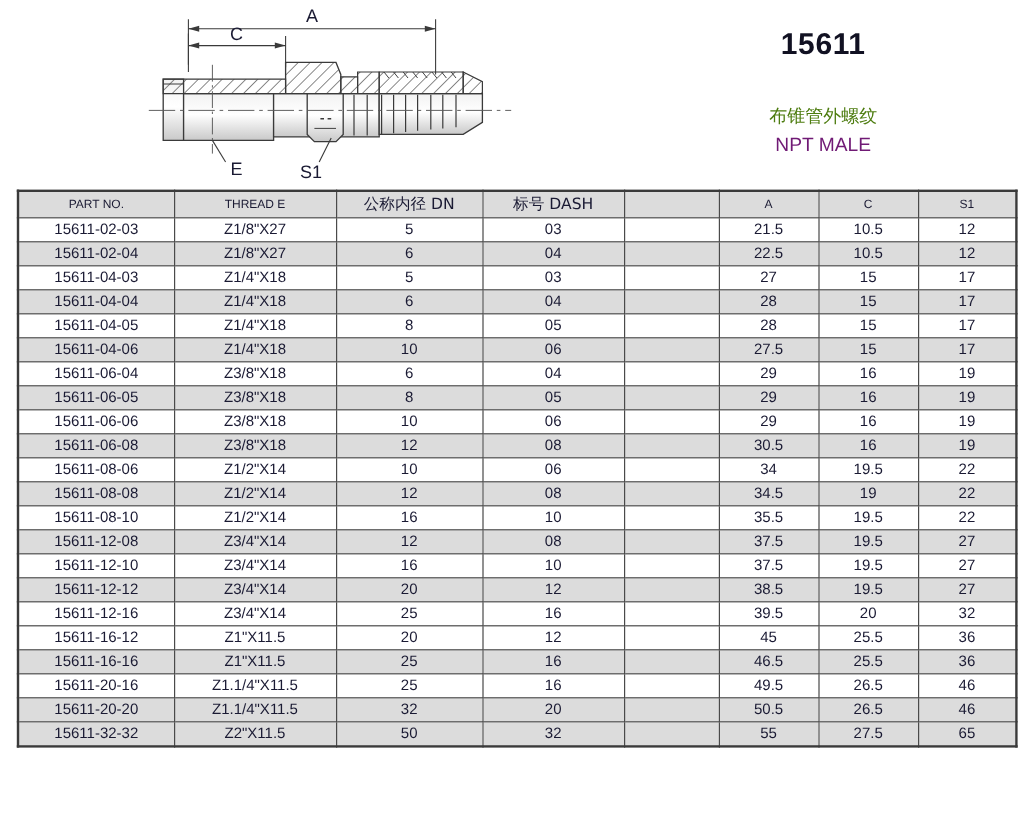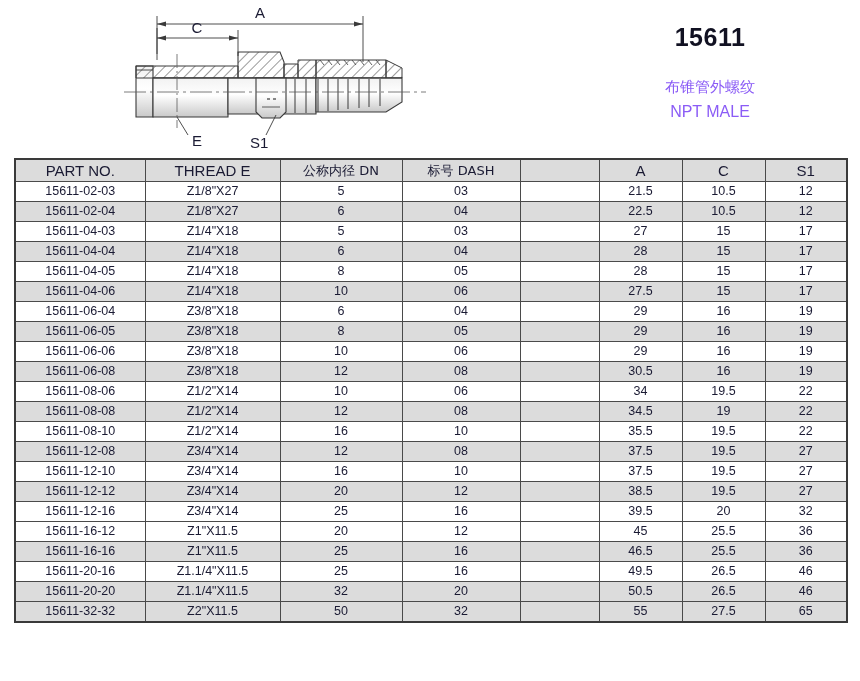--- a/index.html
+++ b/index.html
@@ -27,43 +27,43 @@
     position: absolute;
     left: 110px;
     top: 2px;
     width: 340px;
     height: 148px;
   }
   #drawing-block svg { display: block; }
 
   #title-block {
     position: absolute;
-    left: 560px;
+    left: 536px;
     top: 24px;
     width: 300px;
     text-align: center;
   }
   #part-number {
     font-size: 25px;
     font-weight: bold;
     letter-spacing: 0.5px;
     color: #111122;
     line-height: 1.1;
   }
   #title-cn {
-    margin-top: 26px;
+    margin-top: 36px;
     font-size: 15px;
-    color: #8b5cf6;
+    color: #4d7c0f;
     font-family: "DejaVu Sans", sans-serif;
     line-height: 1.3;
   }
   #title-en {
     margin-top: 5px;
     font-size: 16px;
-    color: #8b5cf6;
+    color: #701a75;
     line-height: 1.3;
   }
 
   
   #spec-table-wrap {
     position: absolute;
     left: 14px;
     top: 158px;
     width: 832px;
   }
@@ -83,21 +83,21 @@
     line-height: 19px;
     color: #1a1a33;
     font-family: "Liberation Sans", sans-serif;
     white-space: nowrap;
     overflow: hidden;
   }
   #spec-table thead td {
     background: #dcdcdc;
     height: 21px;
     line-height: 21px;
-    font-size: 15px;
+    font-size: 10px;
   }
   #spec-table thead td.cjk {
     font-family: "DejaVu Sans", sans-serif;
     font-size: 13px;
   }
   #spec-table tbody tr.alt td {
     background: #dcdcdc;
   }
   #spec-table tbody tr td {
     background: #ffffff;

